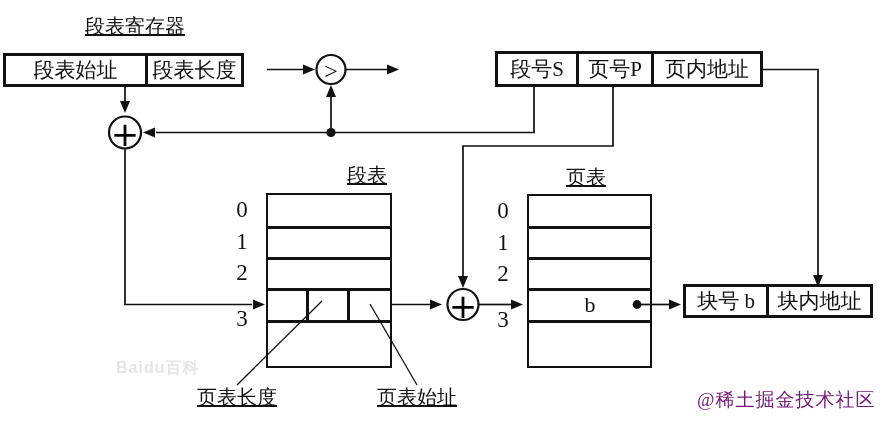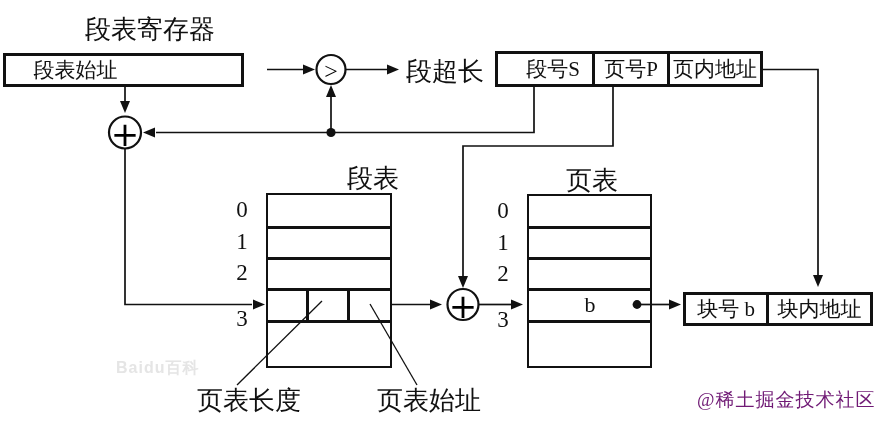--- a/index.html
+++ b/index.html
@@ -11,21 +11,21 @@
   .overlay { position:absolute; left:0; top:0; width:880px; height:422px; }
   .box { position:absolute; display:flex; border:3px solid #111; box-sizing:border-box; background:transparent; }
   .box .cell {
     display:flex; align-items:center; justify-content:center;
     font-size:21px; box-sizing:border-box; white-space:nowrap;
   }
   .box .cell + .cell { border-left:3px solid #111; }
   .tbl { position:absolute; border:2.5px solid #111; box-sizing:border-box; background:transparent; }
   .hline { position:absolute; left:0; right:0; height:2.5px; background:#111; }
   .vline { position:absolute; width:2.5px; background:#111; }
-  .lbl { position:absolute; font-size:26px; white-space:nowrap; line-height:1.15; }
+  .lbl { position:absolute; font-size:20px; white-space:nowrap; line-height:1.15;text-decoration:underline; }
   .digit { position:absolute; width:22px; height:28px; line-height:28px; text-align:center; font-size:23px; }
   .entry-b { position:absolute; width:22px; height:26px; line-height:26px; text-align:center; font-size:22px; }
   .wm-left { position:absolute; font-size:16px; font-weight:bold; letter-spacing:1px;
              font-family:"Liberation Sans","DejaVu Sans",sans-serif; }
   .wm-right { position:absolute; font-size:19px; letter-spacing:1px; }
 </style>
 </head>
 <body>
 
 <div class="canvas">
@@ -91,25 +91,25 @@
       <text x="463" y="306" text-anchor="middle" dominant-baseline="central" font-size="34" font-family="DejaVu Sans, sans-serif">+</text>
     </g>
   </svg>
 
   <div class="wm-left" style="left:116px; top:358px; color:#e5e5e5;">Baidu百科</div>
   <div class="wm-right" style="left:697px; top:387px; color:#701a75;">@稀土掘金技术社区</div>
 
   <div class="lbl" style="left:85px; top:15px;">段表寄存器</div>
   <div class="box" style="left:3px; top:53px; width:241px; height:34px;text-align:right;">
     <div class="cell" style="width:139px;">段表始址</div>
+    <div class="cell" style="flex:1;">段表长度</div>
   </div>
 
-  <div class="lbl" style="left:406px; top:57px;">段超长</div>
 
-  <div class="box" style="left:495px; top:51px; width:268px; height:36px;padding-left:16px;">
+  <div class="box" style="left:495px; top:51px; width:268px; height:36px;">
     <div class="cell" style="width:78px;">段号S</div>
     <div class="cell" style="width:75px;">页号P</div>
     <div class="cell" style="flex:1;">页内地址</div>
   </div>
 
   <div class="lbl" style="left:308px; top:164px;margin-left:39px;">段表</div>
   <div class="tbl" style="left:266px; top:193px; width:126px; height:175px;">
     <div class="hline" style="top:31px;"></div>
     <div class="hline" style="top:62px;"></div>
     <div class="hline" style="top:93px;"></div>
@@ -131,18 +131,18 @@
     <div class="hline" style="top:61px;"></div>
     <div class="hline" style="top:92px;"></div>
     <div class="hline" style="top:124px;"></div>
   </div>
   <div class="digit" style="left:492px; top:197px;">0</div>
   <div class="digit" style="left:492px; top:229px;">1</div>
   <div class="digit" style="left:492px; top:260px;">2</div>
   <div class="digit" style="left:492px; top:306px;">3</div>
   <div class="entry-b" style="left:579px; top:292px;">b</div>
 
-  <div class="box" style="left:683px; top:292px; width:190px; height:34px;">
+  <div class="box" style="left:683px; top:284px; width:190px; height:34px;">
     <div class="cell" style="width:80px;">块号 b</div>
     <div class="cell" style="flex:1;">块内地址</div>
   </div>
 
 </div>
 
 </body></html>

